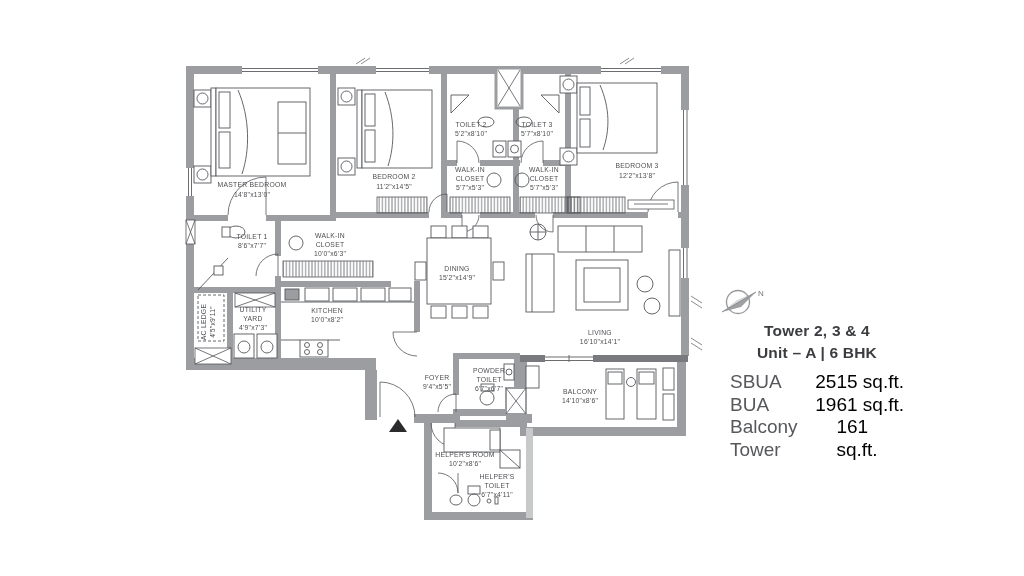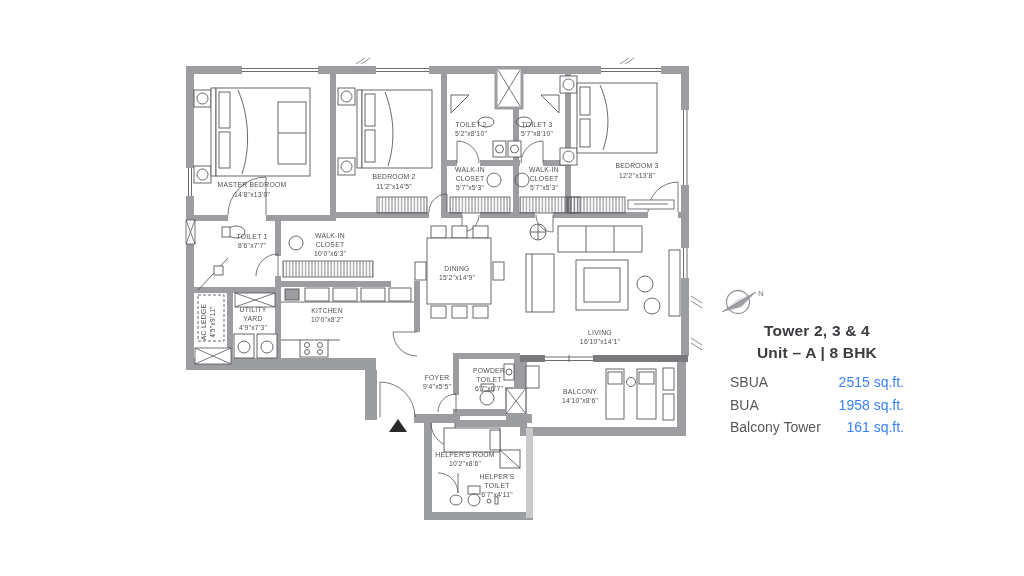--- a/index.html
+++ b/index.html
@@ -6,23 +6,23 @@
   .canvas{position:relative;width:1024px;height:576px;background:#ffffff;overflow:hidden;
           font-family:"Liberation Sans",sans-serif;}
   .plan-svg{position:absolute;left:180px;top:52px;}
   .plan-svg text{font-family:"Liberation Sans",sans-serif;font-size:6.8px;fill:#4d4e52;
                  text-anchor:middle;letter-spacing:.25px;}
   .compass-svg{position:absolute;left:714px;top:283px;}
   .compass-svg text{font-family:"Liberation Sans",sans-serif;font-size:8px;fill:#77787b;}
   .info{position:absolute;left:730px;top:320px;width:174px;}
   .info .t1,.info .t2{font-size:15.5px;font-weight:700;color:#3b3c40;line-height:22px;letter-spacing:.2px;text-align:center;}
   .info .rows{margin-top:7px;}
-  .info .row{display:flex;justify-content:space-between;font-size:14px;color:#57585c;line-height:22.5px;}
+  .info .row{display:flex;justify-content:space-between;font-size:19px;color:#57585c;line-height:22.5px;}
   .info .row .lbl{color:#57585c;}
-  .info .row .val{color:#3b82f6;}
+  .info .row .val{color:#000000;}
 </style>
 </head>
 <body>
 
 <div class="canvas">
 
   <svg class="plan-svg" width="535" height="480" viewBox="180 52 535 480" xmlns="http://www.w3.org/2000/svg">
     <defs>
       <pattern id="hatch" width="3.2" height="16" patternUnits="userSpaceOnUse">
         <path d="M1.6,0 V16" stroke="#55565a" stroke-width="0.8"></path>
@@ -339,29 +339,29 @@
   <svg class="compass-svg" width="58" height="38" viewBox="0 0 58 38" xmlns="http://www.w3.org/2000/svg">
     <polygon points="8,29 42,9 23,17" fill="#d9d9db"></polygon>
     <polygon points="8,29 42,9 27,24" fill="#9fa0a3"></polygon>
     <line x1="8" y1="29" x2="42" y2="9" stroke="#8b8c90" stroke-width="1"></line>
     <circle cx="24" cy="19" r="11.5" fill="none" stroke="#96979a" stroke-width="1.3"></circle>
     <text x="44" y="13">N</text>
   </svg>
 
   <div class="info">
     <div class="t1">Tower 2, 3 &amp; 4</div>
-    <div class="t2">Unit – A  |  8 BHK</div>
+    <div class="t2">Unit – A  |  6 BHK</div>
     <div class="rows">
       <div class="row">
         <span class="lbl">SBUA</span>
         <span class="val">2515 sq.ft.</span>
       </div>
       <div class="row">
         <span class="lbl">BUA</span>
-        <span class="val">1958 sq.ft.</span>
+        <span class="val">1961 sq.ft.</span>
       </div>
       <div class="row">
         <span class="lbl">Balcony Tower</span>
         <span class="val">161 sq.ft.</span>
       </div>
     </div>
   </div>
 
 </div>
 

